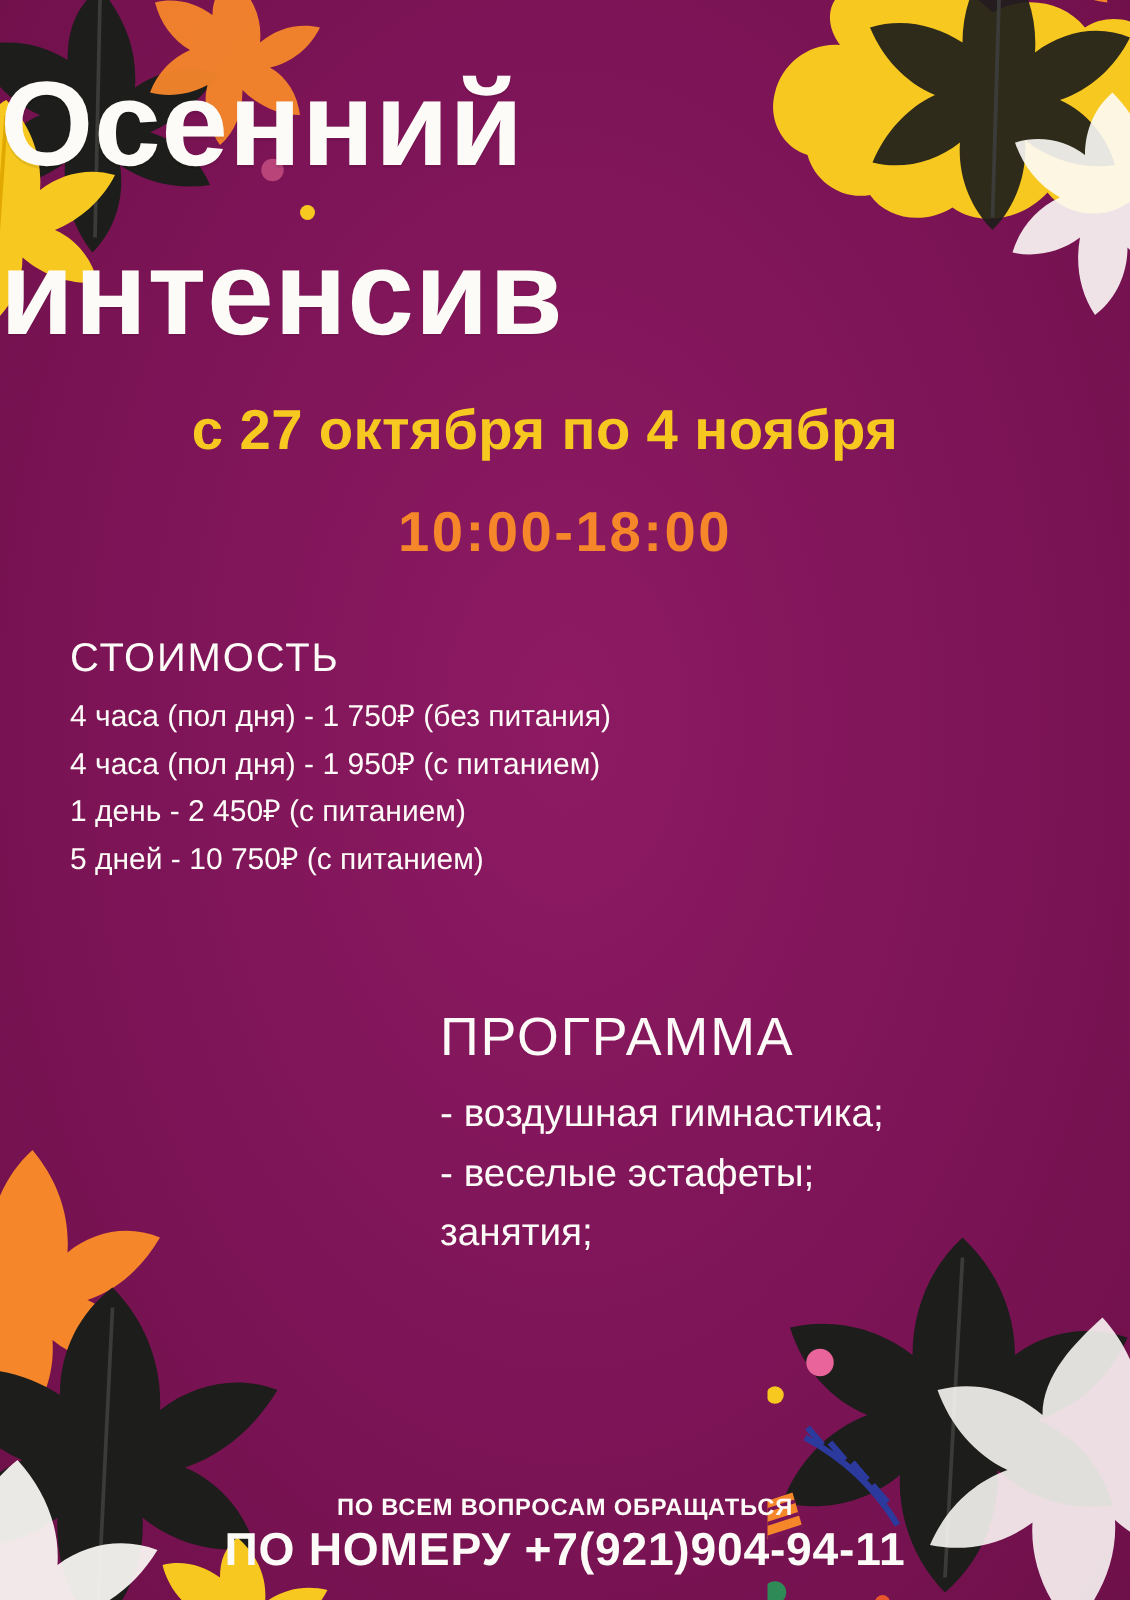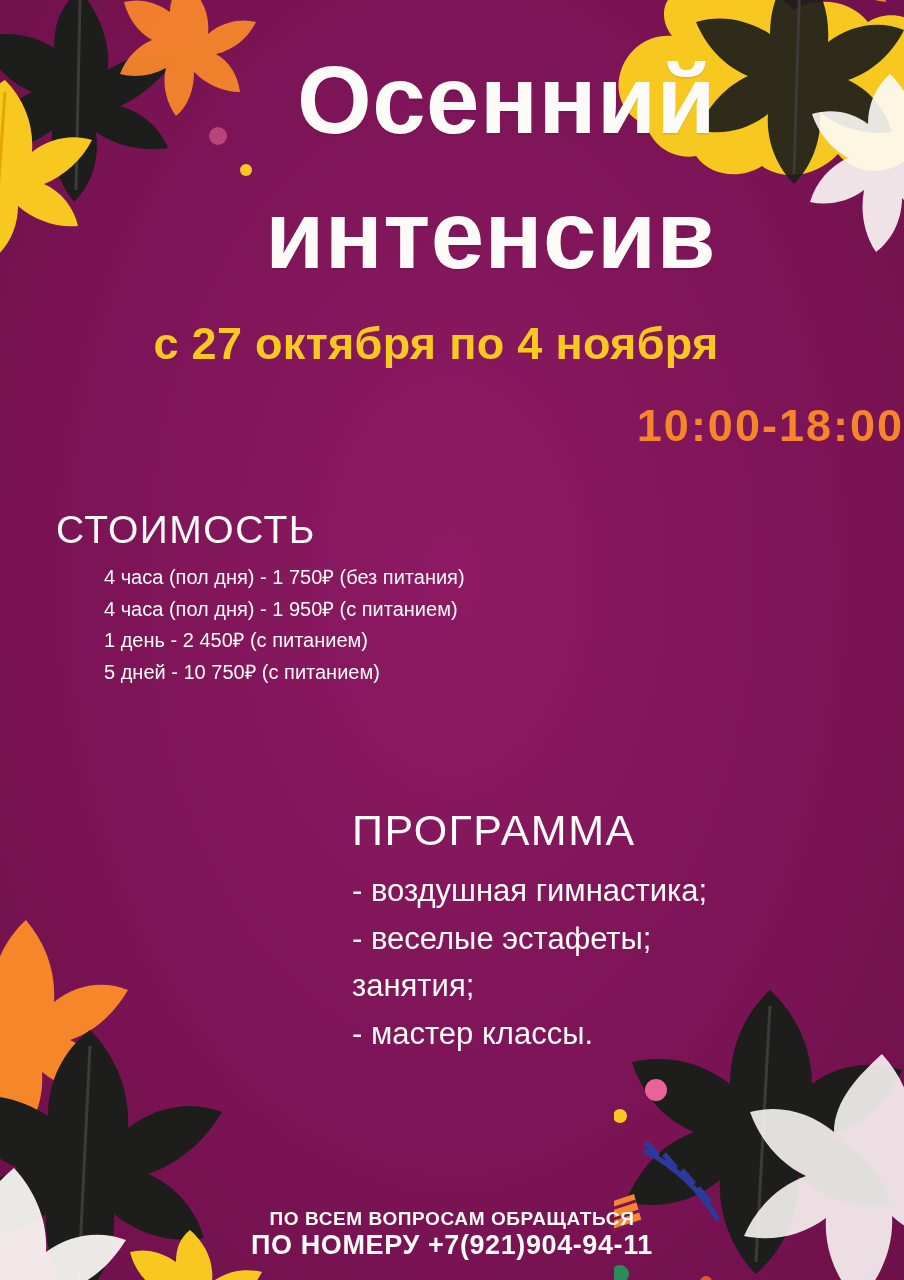--- a/index.html
+++ b/index.html
@@ -26,21 +26,21 @@
     position: absolute;
     pointer-events: none;
   }
 
   
   .headline {
     position: absolute;
     top: 52px;
     left: 0;
     width: 716px;
-    text-align: right;
+    text-align: left;
     color: #fdfbf7;
     font-size: 96px;
     line-height: 0.99;
     font-weight: bold;
     letter-spacing: 0.5px;
     z-index: 6;
     text-shadow: 0 2px 0 rgba(0,0,0,0.08);
   }
   .headline .l2 { display: block; margin-top: 40px; }
 
@@ -54,46 +54,45 @@
     font-size: 45px;
     font-weight: bold;
     letter-spacing: 0.3px;
     z-index: 6;
   }
   .timerange {
     position: absolute;
     top: 400px;
     left: 0;
     width: 904px;
-    text-align: right;
+    text-align: center;
     color: #f5862a;
     font-size: 45px;
     font-weight: bold;
     letter-spacing: 2px;
     z-index: 6;
   }
 
   
   .price-block {
     position: absolute;
     top: 508px;
     left: 56px;
     z-index: 6;
     color: #fdfbf7;
   }
   .section-title {
-    font-size: 39px;
+    font-size: 32px;
     letter-spacing: 1.5px;
     margin-bottom: 10px;
   }
   .price-line {
-    font-size: 20px;
+    font-size: 24px;
     line-height: 1.58;
     white-space: nowrap;
-    margin-left: 48px;
   }
 
   
   .program-block {
     position: absolute;
     top: 806px;
     left: 352px;
     z-index: 6;
     color: #fdfbf7;
     width: 500px;
@@ -118,21 +117,21 @@
     z-index: 7;
     color: #fdfbf7;
     font-weight: bold;
   }
   .footer-l1 {
     font-size: 19px;
     letter-spacing: 0.6px;
     line-height: 1.18;
   }
   .footer-l2 {
-    font-size: 27px;
+    font-size: 37px;
     letter-spacing: 0.6px;
     line-height: 1.18;
   }
 </style>
 </head>
 <body>
 
 <div class="poster">
 
   <div class="deco" style="top:-40px;left:-50px;width:330px;height:330px;">
@@ -227,21 +226,20 @@
     <div class="price-line">4 часа (пол дня) - 1 950₽ (с питанием)</div>
     <div class="price-line">1 день - 2 450₽ (с питанием)</div>
     <div class="price-line">5 дней - 10 750₽ (с питанием)</div>
   </div>
 
   <div class="program-block">
     <div class="program-title">ПРОГРАММА</div>
     <div class="program-line">- воздушная гимнастика;</div>
     <div class="program-line">- веселые эстафеты;</div>
     <div class="program-line">занятия;</div>
-    <div class="program-line">- мастер классы.</div>
   </div>
 
   <div class="footer">
     <div class="footer-l1">ПО ВСЕМ ВОПРОСАМ ОБРАЩАТЬСЯ</div>
     <div class="footer-l2">ПО НОМЕРУ +7(921)904-94-11</div>
   </div>
 
 </div>
 
 </body></html>

